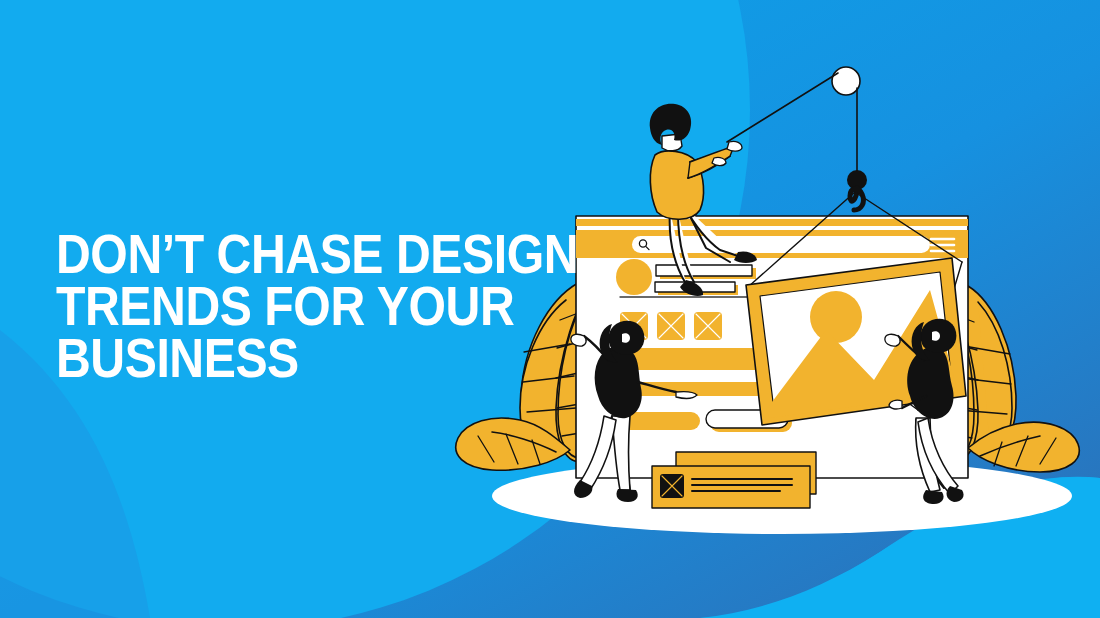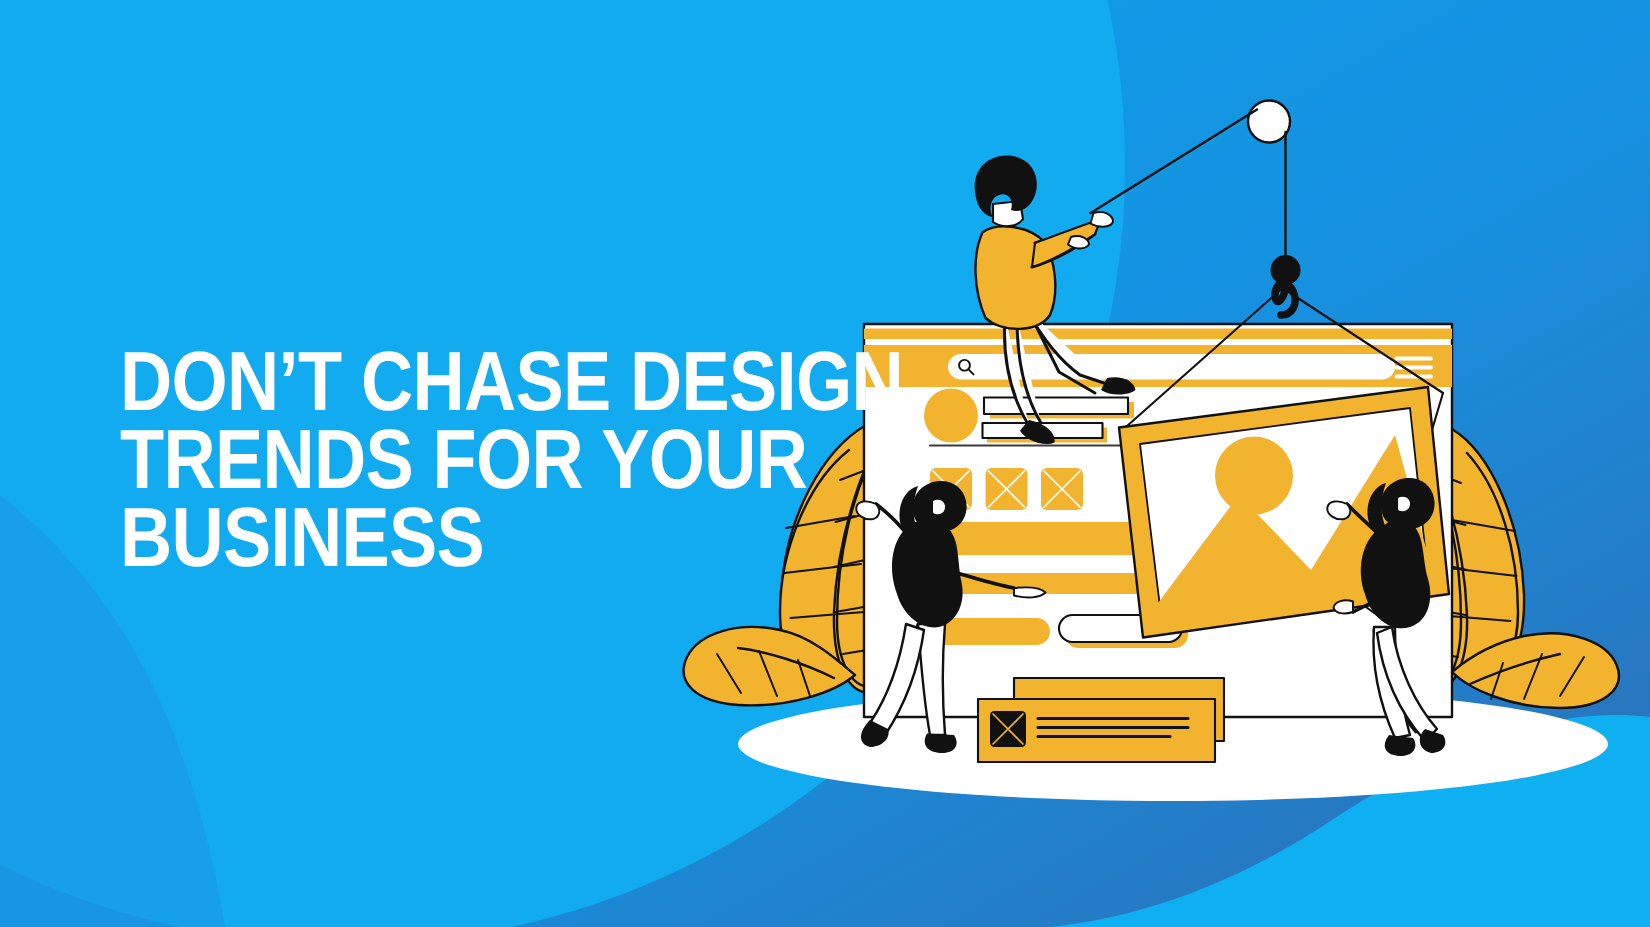--- a/index.html
+++ b/index.html
@@ -7,21 +7,21 @@
     width:1100px;height:618px;overflow:hidden;
     font-family:"Liberation Sans", sans-serif;
     background:#0aa7ec;
   }
   #banner{
     position:relative;width:1100px;height:618px;overflow:hidden;
     background:#0aa7ec;
   }
   #bg-svg,#art-svg{position:absolute;left:0;top:0;width:1100px;height:618px;}
   #headline{
-    position:absolute;left:80px;top:228px;width:470px;
+    position:absolute;left:56px;top:228px;width:470px;
     z-index:5;
   }
   #headline .line{
     display:block;
     color:#ffffff;
     font-family:"Liberation Sans", sans-serif;
     font-weight:bold;
     font-size:56px;
     line-height:52px;
     letter-spacing:-0.5px;

